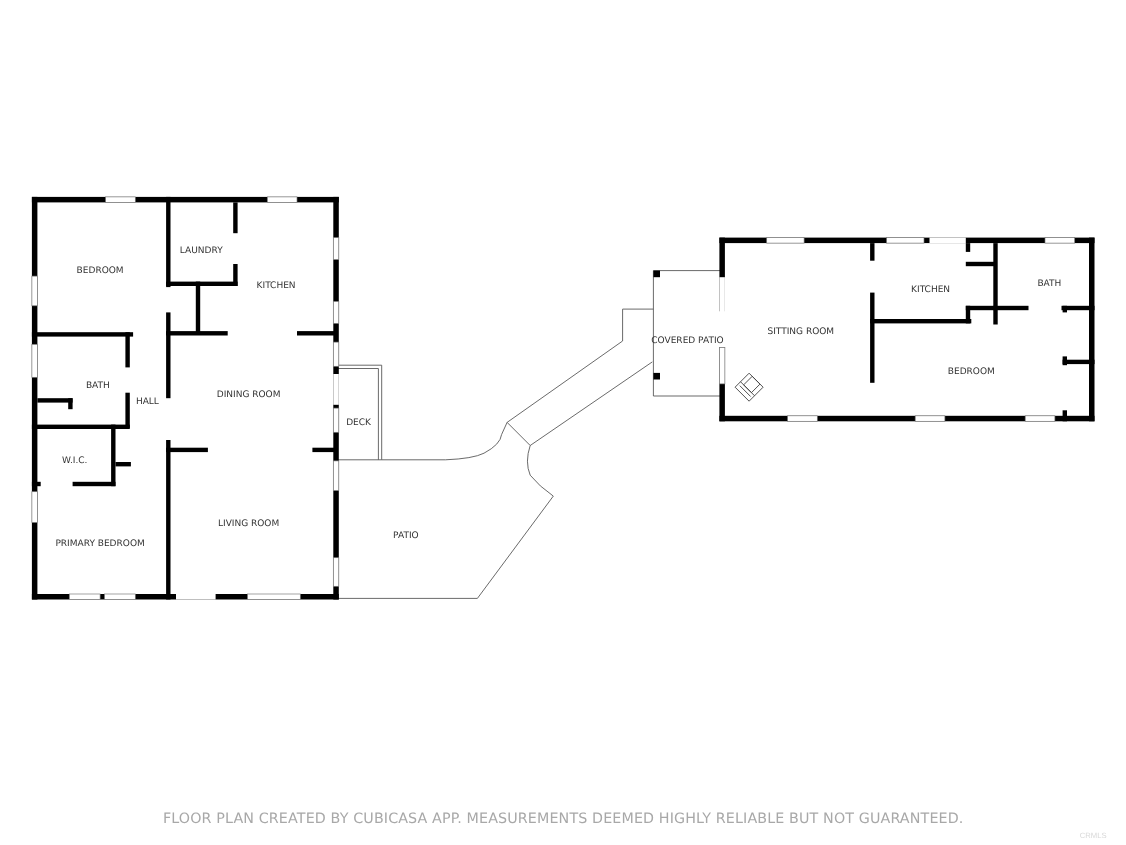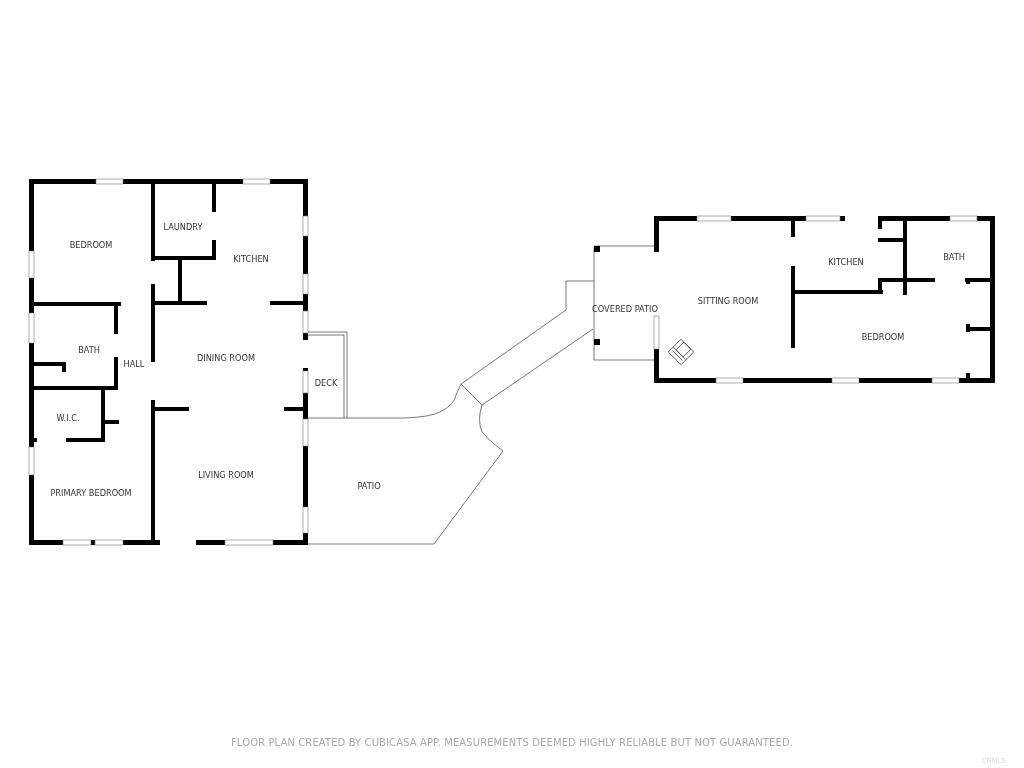--- a/index.html
+++ b/index.html
@@ -1,19 +1,19 @@
 <!DOCTYPE html>
 <html><head>
 <meta charset="utf-8">
 <style>
   html, body { margin:0; padding:0; background:#ffffff; }
   body { width:1024px; height:768px; position:relative; overflow:hidden; font-family:"Liberation Sans", sans-serif; }
   #plan { position:absolute; left:0; top:0; }
   .lbl { font-family:"DejaVu Sans", sans-serif; font-size:8.2px; fill:#333333; }
-  .footer { position:absolute; left:0; width:1024px; top:737px; text-align:center; font-family:"DejaVu Sans", sans-serif; font-size:10px; color:#a8a8a8; letter-spacing:0.1px; }
+  .footer { position:absolute; left:0; width:1024px; top:737px; text-align:center; font-family:"DejaVu Sans", sans-serif; font-size:13px; color:#a8a8a8; letter-spacing:0.1px; }
   .watermark { position:absolute; right:18px; top:757px; font-family:Liberation Sans, sans-serif; font-size:7px; color:#d8d8d8; }
 </style>
 </head>
 <body>
 
 <svg id="plan" width="1024" height="768" viewBox="0 0 1024 768" xmlns="http://www.w3.org/2000/svg">
 
   <g fill="none" stroke="#555" stroke-width="0.8">
 
     <path d="M307,332 L347,332 L347,418 L307,418"></path>

